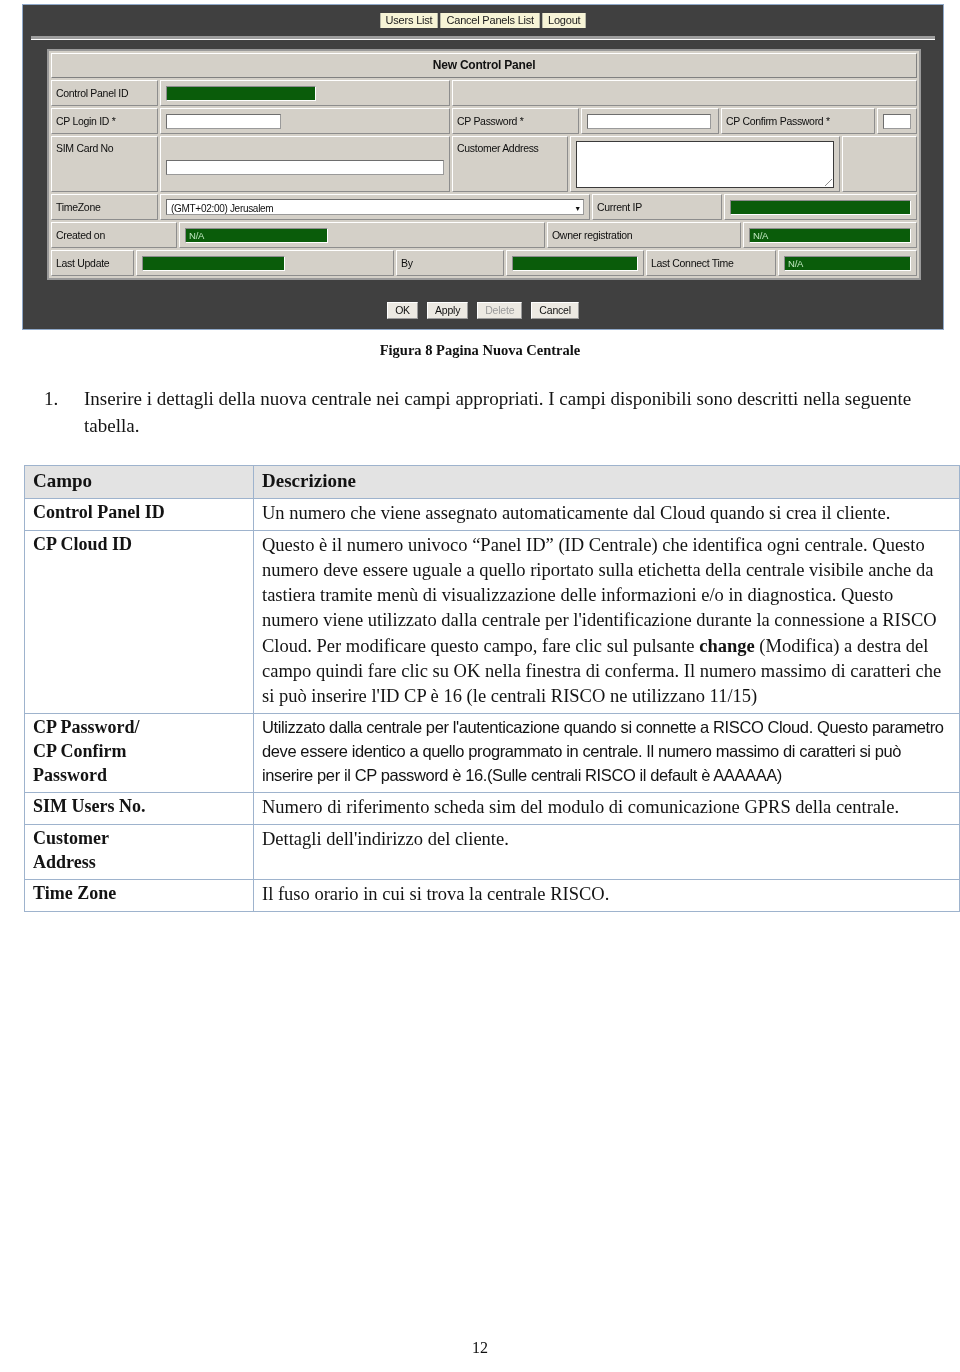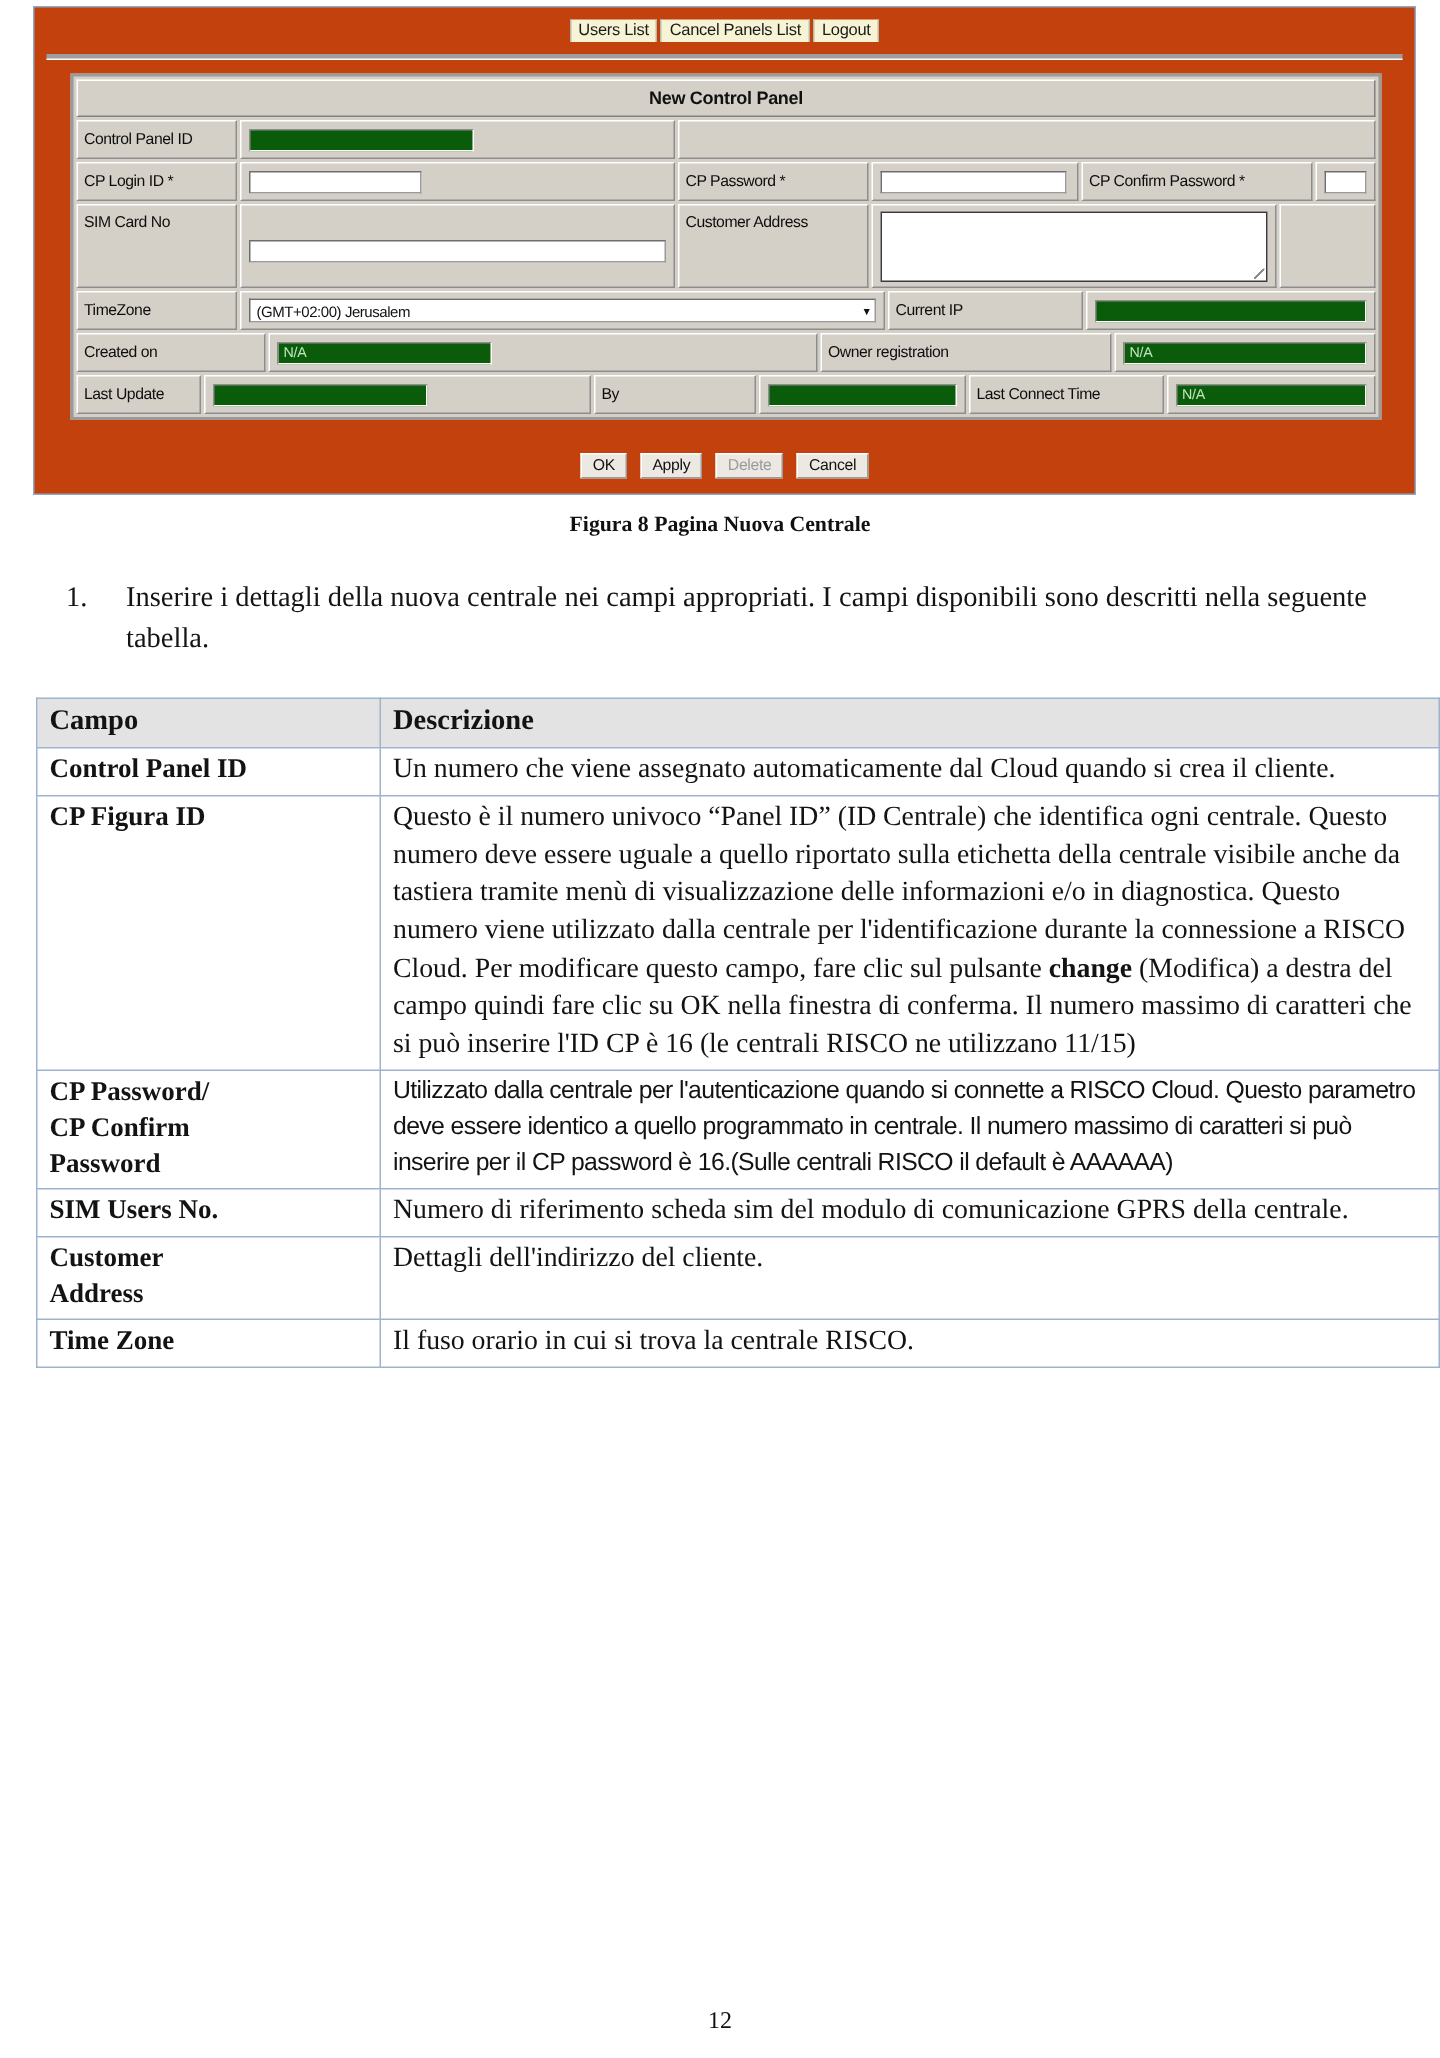--- a/index.html
+++ b/index.html
@@ -9,21 +9,21 @@
     font-family:"Liberation Serif", serif;
     overflow:hidden;
     position:relative;
   }
 
   
   .figure-shot{
     position:absolute;
     left:22px; top:4px;
     width:922px; height:326px;
-    background:#c2410c;
+    background:#404040;
     border:1px solid #8fa8c8;
     box-sizing:border-box;
     font-family:"Liberation Sans", sans-serif;
   }
   .shot-nav{
     height:27px;
     display:flex;
     justify-content:center;
     align-items:center;
     gap:2px;
@@ -260,21 +260,21 @@
       <div class="cell fld" style="flex:1">
         <div class="txtin" style="width:100%"></div>
       </div>
     </div>
 
     <div class="cp-row">
       <div class="cell lbl" style="width:107px;min-height:56px;align-items:flex-start;padding-top:5px">SIM Card No</div>
       <div class="cell fld" style="width:290px;min-height:56px;align-items:center">
         <div class="txtin" style="width:100%;margin-top:6px"></div>
       </div>
-      <div class="cell lbl" style="width:127px;min-height:56px;align-items:flex-start;padding-top:5px">Customer Address</div>
+      <div class="cell lbl" style="width:116px;min-height:56px;align-items:flex-start;padding-top:5px">Customer Address</div>
       <div class="cell fld" style="width:270px;min-height:56px;align-items:flex-start;padding-top:4px">
         <div class="txtarea" style="width:100%"></div>
       </div>
       <div class="cell" style="flex:1;min-height:56px"></div>
     </div>
 
     <div class="cp-row">
       <div class="cell lbl" style="width:107px">TimeZone</div>
       <div class="cell fld" style="width:430px">
         <div class="sel" style="width:100%">
@@ -338,21 +338,21 @@
     <td class="c1">Campo</td>
     <td class="c2">Descrizione</td>
   </tr>
 
   <tr>
     <td class="c1">Control Panel ID</td>
     <td class="c2">Un numero che viene assegnato automaticamente dal Cloud quando si crea il cliente.</td>
   </tr>
 
   <tr>
-    <td class="c1">CP Figura ID</td>
+    <td class="c1">CP Cloud ID</td>
     <td class="c2">
       <span>Questo è il numero univoco “Panel ID” (ID Centrale)  che identifica ogni centrale. Questo numero deve essere uguale a quello riportato sulla etichetta della centrale visibile anche da tastiera tramite menù di visualizzazione delle informazioni e/o in diagnostica. Questo numero viene utilizzato dalla centrale per l'identificazione durante la connessione a RISCO Cloud. Per modificare questo campo, fare clic sul pulsante </span><b>change</b><span> (Modifica) a destra del campo quindi fare clic su OK nella finestra di conferma. Il numero massimo di caratteri che si può inserire l'ID CP è 16 (le centrali RISCO ne utilizzano 11/15)</span>
     </td>
   </tr>
 
   <tr>
     <td class="c1">
       <div>CP Password/</div>
       <div>CP Confirm</div>
       <div>Password</div>

